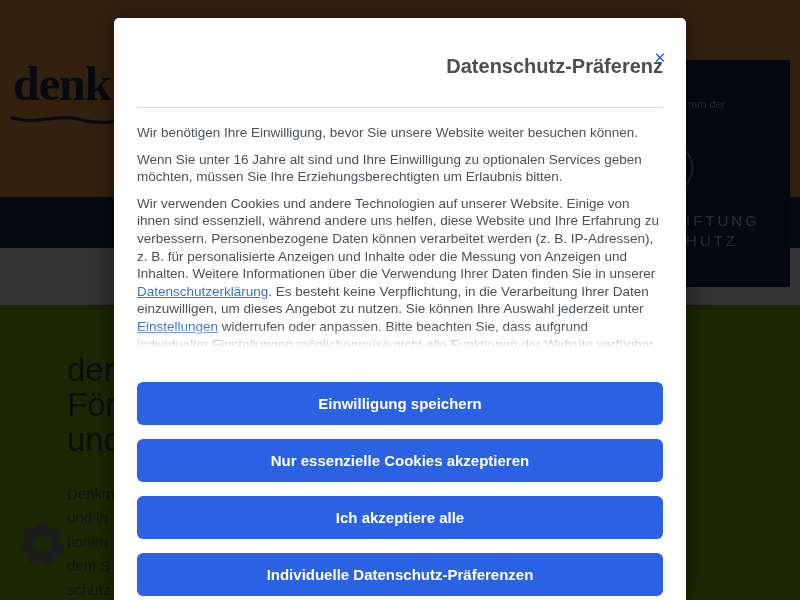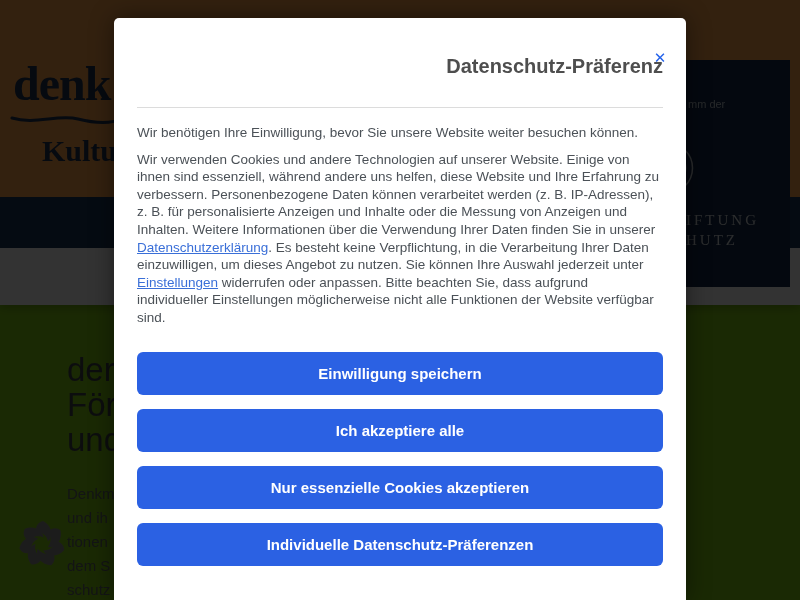--- a/index.html
+++ b/index.html
@@ -14,21 +14,21 @@
   .logo-wordmark { font-family:"Liberation Serif", serif; font-weight:bold; font-size:48px; line-height:48px; letter-spacing:-1px; }
   .logo-wave { position:absolute; left:-3px; top:52px; }
   .logo-tagline { font-family:"Liberation Serif", serif; font-weight:bold; font-size:30px; line-height:30px; position:absolute; left:29px; top:76px; }
 
   .navbar { position:absolute; left:0; top:197px; width:800px; height:51px; background:#1d3a5c; }
   .subbar { position:absolute; left:0; top:248px; width:800px; height:57px; background:#ffffff; box-shadow:0 4px 8px rgba(0,0,0,0.18); }
 
   .partner-badge { position:absolute; left:596px; top:60px; width:194px; height:227px; background:#152c4e; color:#cfd5da; }
   .badge-program { position:absolute; left:92px; top:38px; font-size:11px; color:#b9c3cb; white-space:nowrap; }
   .badge-emblem { position:absolute; left:44px; top:81px; }
-  .badge-org1, .badge-org2 { position:absolute; left:90px; font-family:Liberation Serif, serif; font-size:15px; letter-spacing:3px; color:#d8dce0; white-space:nowrap; }
+  .badge-org1, .badge-org2 { position:absolute; left:90px; font-family:Liberation Sans, sans-serif; font-size:15px; letter-spacing:3px; color:#d8dce0; white-space:nowrap; }
   .badge-org1 { top:152px; }
   .badge-org2 { top:172px;text-align:right; }
 
   .page-heading { position:absolute; left:67px; top:352px; font-size:33px; font-weight:300; line-height:35px; color:#3f4449; white-space:nowrap; }
   .page-paragraph { position:absolute; left:67px; top:482px; font-size:15px; line-height:24px; color:#5f6368; white-space:nowrap; }
 
   .cookie-badge { position:absolute; left:16px; top:518px; width:52px; height:52px; }
 
   
   .overlay { position:absolute; inset:0; background:rgba(0,0,0,0.8); z-index:10; }
@@ -38,36 +38,35 @@
   .modal-close { position:absolute; top:30px; right:16px; width:20px; height:20px; border:none; background:none;
                  color:#2563eb; font-size:15px; line-height:20px; cursor:pointer; font-family:"Liberation Sans", sans-serif; }
   .modal-title { margin-top:37px; text-align:right; font-size:20px; font-weight:bold; color:#4e4e4e; }
   .modal-sep { border:none; border-top:1px solid #dcdcdc; margin-top:29px; }
   .modal-text { position:relative; margin-top:16px; height:228px; overflow:hidden;
                 font-size:13.5px; line-height:17.6px; color:#4b5157; }
   .modal-text p { margin-bottom:9px; }
   .modal-text .fade { position:absolute; left:0; right:0; bottom:0; height:26px;
                       background:linear-gradient(rgba(255,255,255,0), #ffffff 85%); pointer-events:none; }
   .modal-text a { color:#3a6fd8; text-decoration:underline; cursor:pointer;margin-top:15px; }
-  .modal-buttons { margin-top:0; display:flex; flex-direction:column; gap:14px; }
+  .modal-buttons { margin-top:30px; display:flex; flex-direction:column; gap:14px; }
   .consent-btn { display:block; width:526px; height:43px; border:none; border-radius:6px; background:#2b61e3;
                  color:#ffffff; font-size:15px; font-weight:bold; font-family:"Liberation Sans", sans-serif; cursor:pointer; }
 </style>
 </head>
 <body>
 
 <div class="page">
 
   <div class="site-header">
     <div class="logo">
       <div class="logo-wordmark">denk</div>
       <svg class="logo-wave" width="115" height="16" viewBox="0 0 115 16">
         <path d="M2 6 C 25 13, 48 2, 68 7 S 104 11, 113 6" stroke="#1e3252" stroke-width="3" fill="none" stroke-linecap="round"></path>
       </svg>
-      <div class="logo-tagline">Kultu</div>
     </div>
   </div>
 
   <div class="navbar"></div>
   <div class="subbar"></div>
 
   <div class="partner-badge">
     <div class="badge-program">mm der</div>
     <svg class="badge-emblem" width="54" height="54" viewBox="0 0 54 54">
       <circle cx="27" cy="27" r="25.5" fill="none" stroke="#cfd5da" stroke-width="1.5"></circle>
@@ -108,24 +107,25 @@
   </svg>
 
   <div class="overlay"></div>
 
   <div class="modal">
     <button class="modal-close">✕</button>
     <div class="modal-title">Datenschutz-Präferenz</div>
     <hr class="modal-sep">
     <div class="modal-text">
       <p>Wir benötigen Ihre Einwilligung, bevor Sie unsere Website weiter besuchen können.</p>
+      <p>Wenn Sie unter 16 Jahre alt sind und Ihre Einwilligung zu optionalen Services geben möchten, müssen Sie Ihre Erziehungsberechtigten um Erlaubnis bitten.</p>
       <p><span>Wir verwenden Cookies und andere Technologien auf unserer Website. Einige von ihnen sind essenziell, während andere uns helfen, diese Website und Ihre Erfahrung zu verbessern. Personenbezogene Daten können verarbeitet werden (z. B. IP-Adressen), z. B. für personalisierte Anzeigen und Inhalte oder die Messung von Anzeigen und Inhalten. Weitere Informationen über die Verwendung Ihrer Daten finden Sie in unserer </span><a>Datenschutzerklärung</a><span>. Es besteht keine Verpflichtung, in die Verarbeitung Ihrer Daten einzuwilligen, um dieses Angebot zu nutzen. Sie können Ihre Auswahl jederzeit unter </span><a>Einstellungen</a><span> widerrufen oder anpassen. Bitte beachten Sie, dass aufgrund individueller Einstellungen möglicherweise nicht alle Funktionen der Website verfügbar sind.</span></p>
       <div class="fade"></div>
     </div>
     <div class="modal-buttons">
       <button class="consent-btn">Einwilligung speichern</button>
+      <button class="consent-btn">Nur essenzielle Cookies akzeptieren</button>
       <button class="consent-btn">Ich akzeptiere alle</button>
-      <button class="consent-btn">Nur essenzielle Cookies akzeptieren</button>
       <button class="consent-btn">Individuelle Datenschutz-Präferenzen</button>
     </div>
   </div>
 
 </div>
 
 </body></html>

